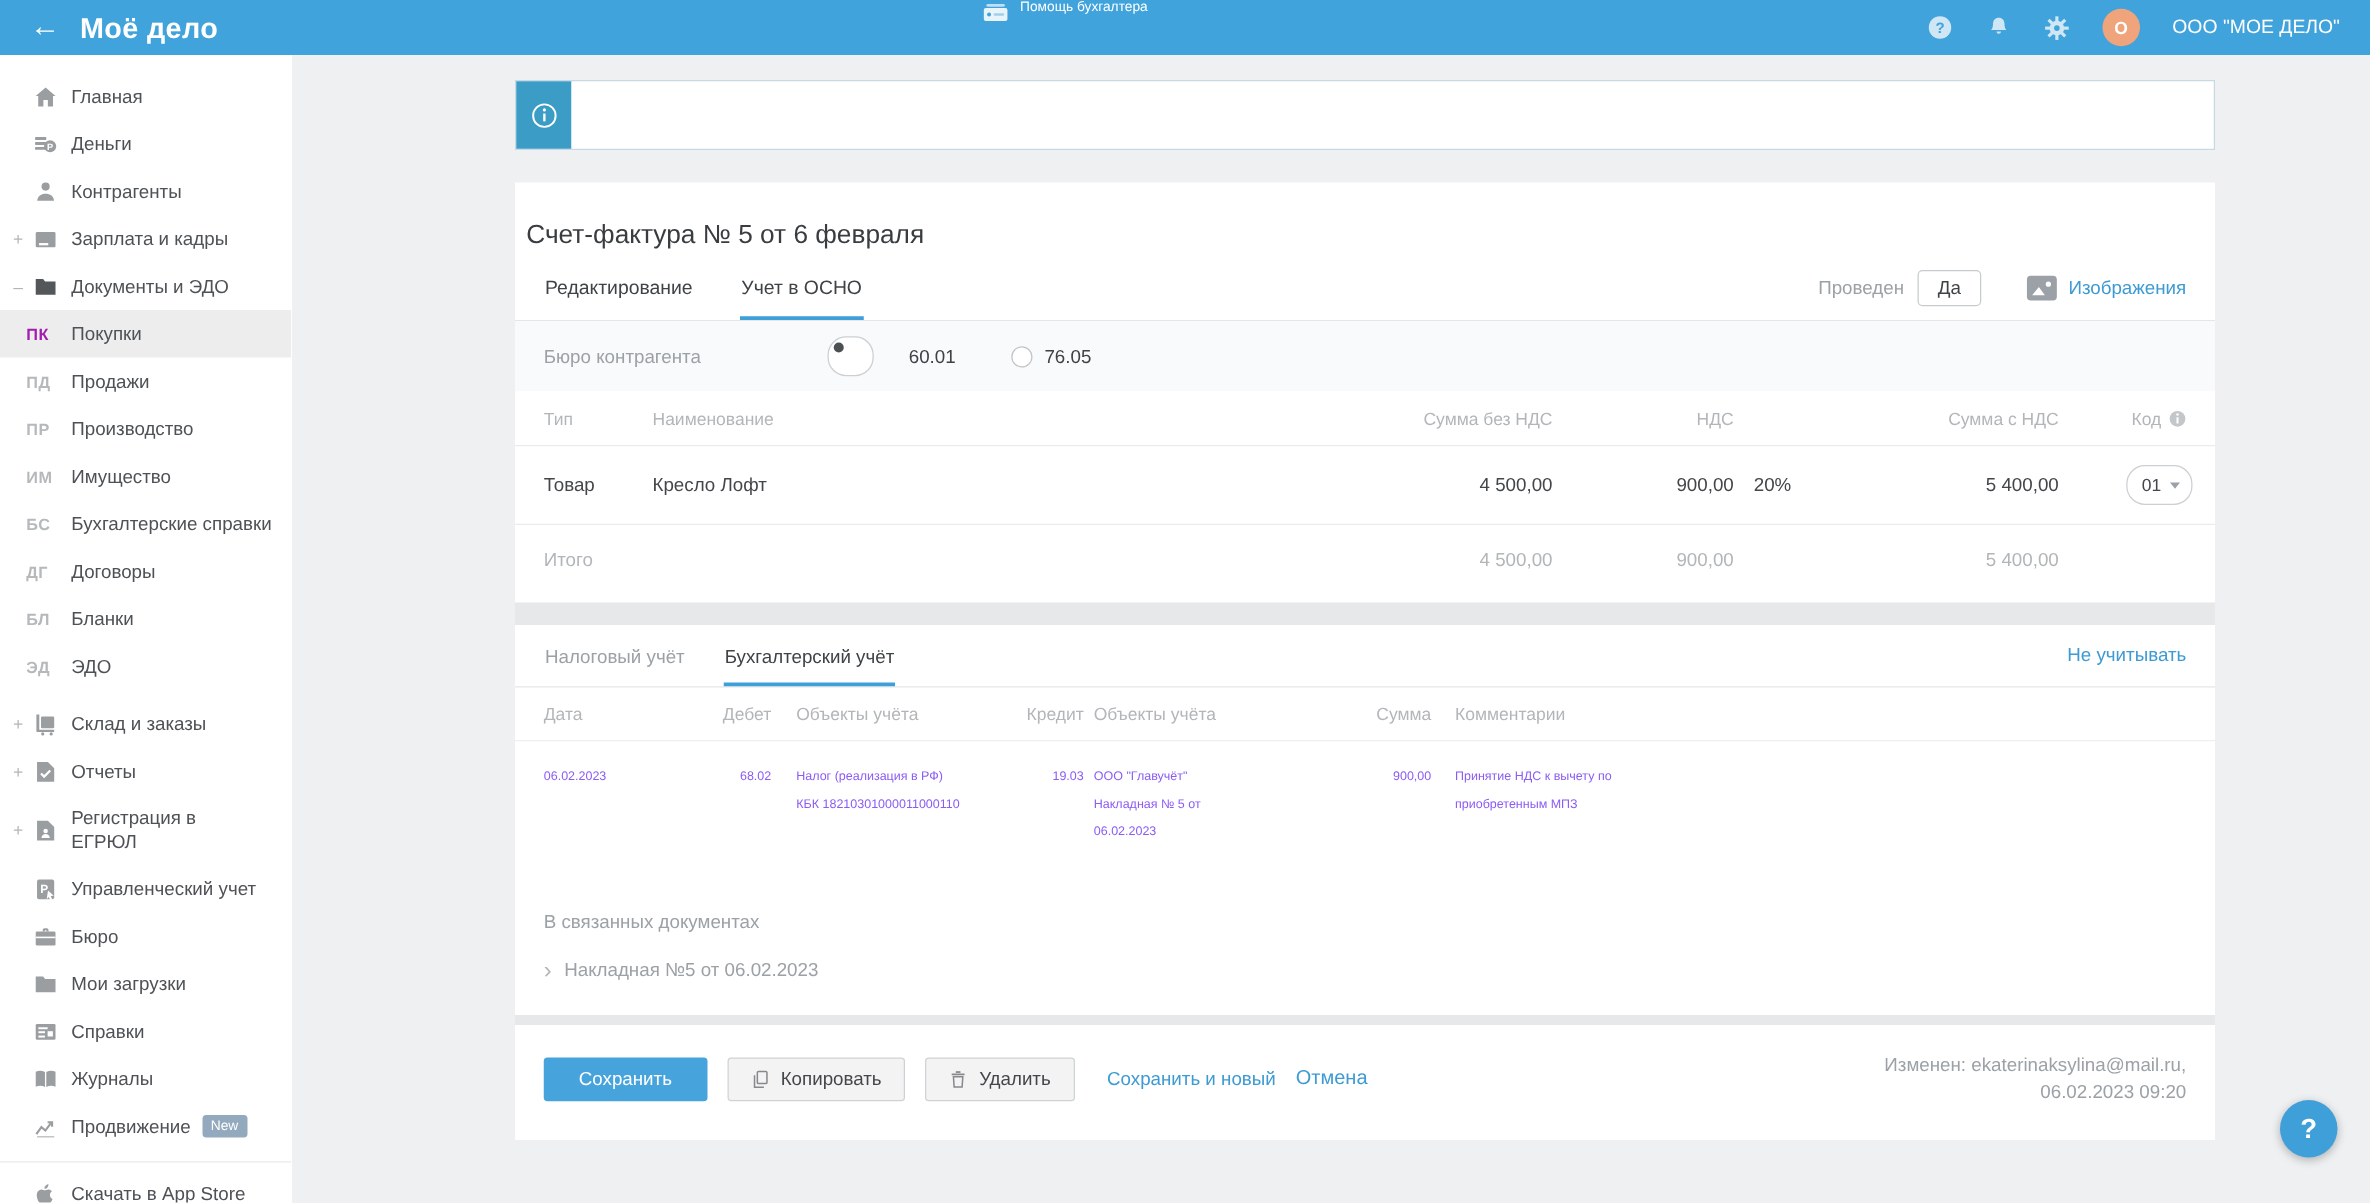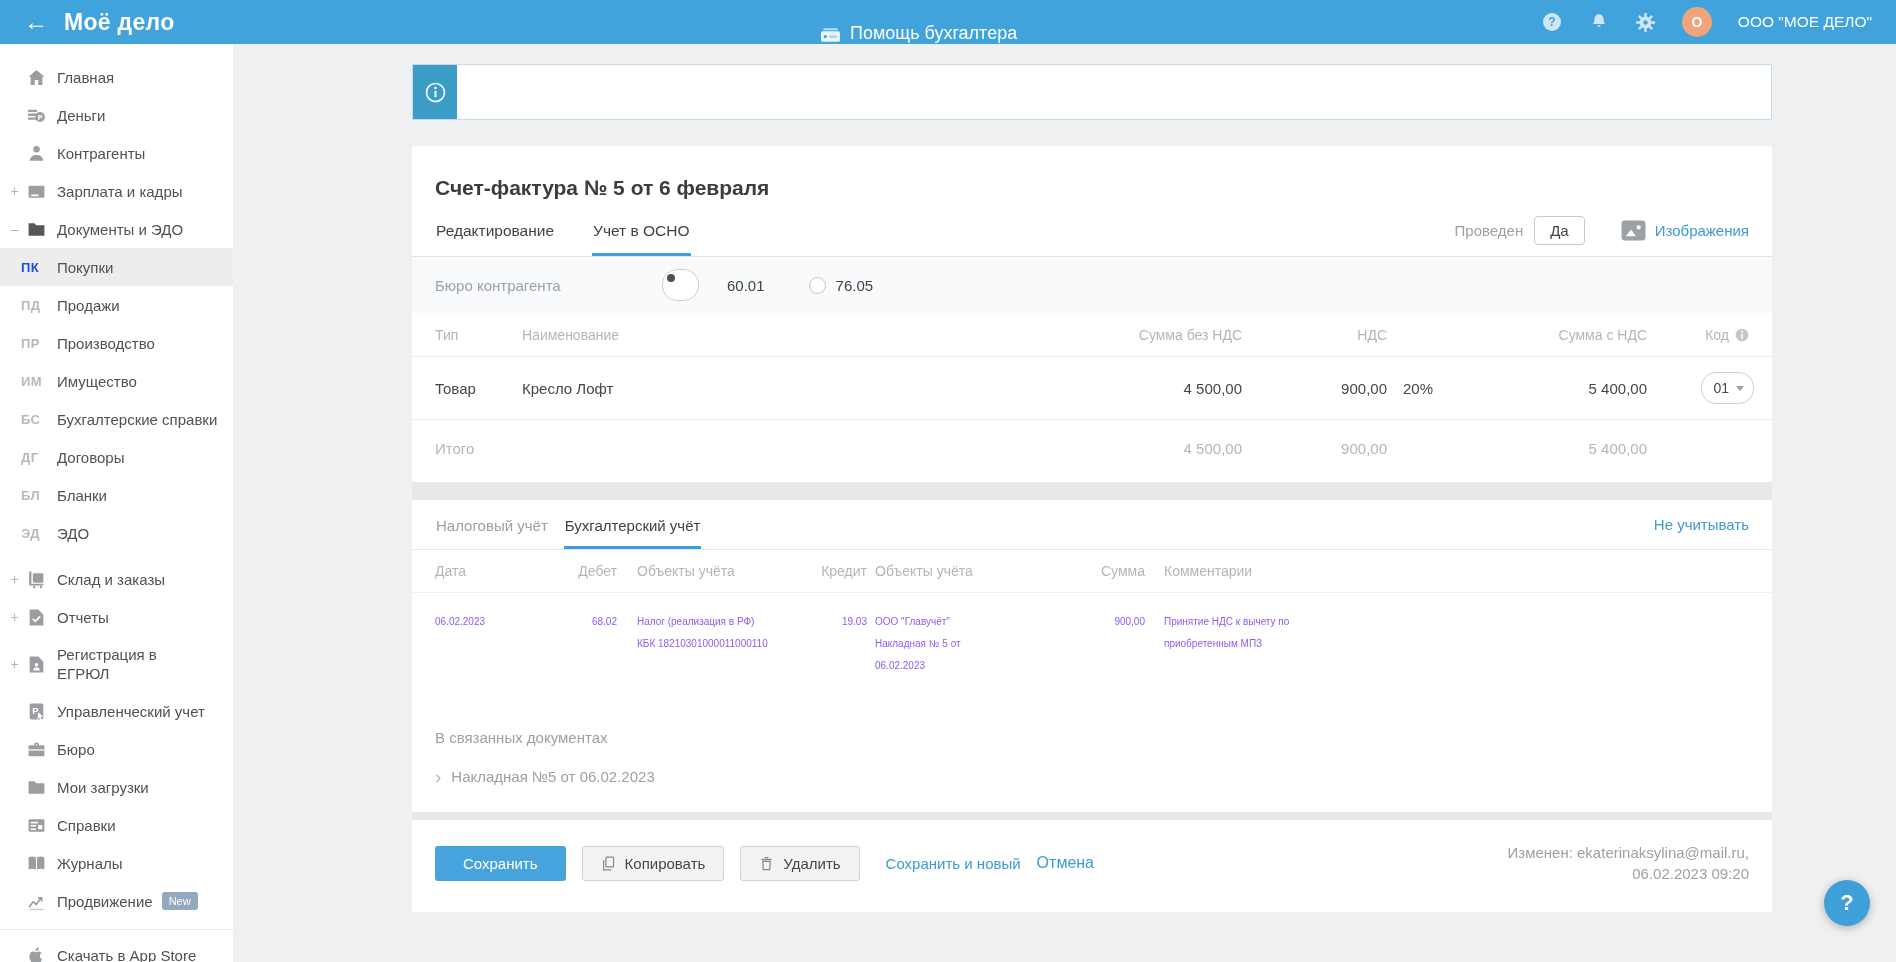--- a/index.html
+++ b/index.html
@@ -5,53 +5,53 @@
   html,body{margin:0;padding:0;width:1896px;height:962px;overflow:hidden;
     font-family:"Liberation Sans",sans-serif;background:#eef0f2;color:#43474a}
   a{text-decoration:none;cursor:pointer}
   .link{color:#3d9ad2}
   
   .topbar{position:fixed;top:0;left:0;right:0;height:44px;background:#41a3dc;z-index:20;
     display:flex;align-items:center}
   .logo-area{display:flex;align-items:center;gap:16px;padding-left:24px}
   .back{color:#fff;font-size:24px;line-height:1;cursor:pointer}
   .logo{color:#fff;font-size:23px;font-weight:600;letter-spacing:.3px;cursor:pointer}
-  .helpcenter{position:absolute;left:820px;top:0;height:44px;display:flex;align-items:flex-end;gap:9px;
-    color:#fff;font-size:18px;cursor:pointer}
+  .helpcenter{position:absolute;left:786px;top:0;height:44px;display:flex;align-items:flex-start;gap:9px;
+    color:#fff;font-size:11px;cursor:pointer}
   .topbar-right{margin-left:auto;display:flex;align-items:center;gap:26px;padding-right:24px}
   .hicon{display:flex;align-items:center;cursor:pointer}
   .avatar{width:30px;height:30px;border-radius:50%;background:#f0a47c;color:#fff;font-size:14px;
     font-weight:bold;display:flex;align-items:center;justify-content:center;cursor:pointer}
   .company{color:#fff;font-size:15.5px;cursor:pointer}
   
   .sidebar{position:fixed;top:44px;left:0;bottom:0;width:233px;background:#fff;z-index:10;overflow:hidden}
   .side-inner{padding-top:14px}
   .s-item{position:relative;height:38px;display:flex;align-items:center;padding-left:27px;
     color:#4e5256;font-size:15px;cursor:pointer}
   .s-item .exp{position:absolute;left:8px;width:13px;text-align:center;color:#b3b6b9;font-size:14px}
   .ico{width:19px;height:19px;margin-right:11px;flex:none;display:flex;align-items:center;justify-content:center}
   .s-item.twoline{height:56px}
   .s-item.twoline .lbl{line-height:19px;width:130px}
   .s-sub{height:38px;display:flex;align-items:center;padding-left:21px;font-size:15px;color:#4e5256;cursor:pointer}
   .s-sub .code{width:27px;margin-right:9px;font-size:13px;font-weight:bold;color:#b6b9bc;letter-spacing:.4px}
   .s-sub.active{background:#ededed}
-  .s-sub.active .code{color:#1d4ed8}
+  .s-sub.active .code{color:#a21caf}
   .grp{margin-top:8px}
   .badge{margin-left:9px;background:#93a9bd;color:#fff;font-size:11px;border-radius:3px;padding:3px 7px}
   .s-div{height:1px;background:#e8eaec;margin-top:9px}
   .s-appstore{margin-top:6px}
   
   .content{position:absolute;top:44px;left:233px;right:0;bottom:0;background:#eef0f2;overflow:hidden}
   .inner{width:1360px;margin-left:179px}
   .banner{margin-top:20px;height:54px;background:#fff;border:1px solid #c6d9e4;display:flex;align-items:stretch}
   .banner-icon{width:44px;background:#3b9cc6;display:flex;align-items:center;justify-content:center;flex:none}
   .banner-text{display:flex;align-items:center;padding-left:25px;font-size:16px;color:#43474a;gap:0}
   .banner-text .link{margin-left:5px}
   .card{margin-top:26px;background:#fff;padding-bottom:1px;margin-bottom:30px}
-  .title{padding:30px 23px 0;font-size:21px;font-weight:bold;color:#3a3d40}
+  .title{padding:30px 9px 0;font-size:21px;font-weight:normal;color:#3a3d40}
   
   .tabs-row{display:flex;justify-content:space-between;align-items:center;padding:0 23px;
     border-bottom:1px solid #e4e6e8;margin-top:4px}
   .tabs{display:flex;gap:37px}
   .tab{padding:18px 1px 13px;font-size:15.5px;color:#3f4346;border-bottom:3px solid transparent;cursor:pointer}
   .tab.active{border-bottom-color:#3f9fd8}
   .tabs-right{display:flex;align-items:center}
   .muted{color:#9ba1a6}
   .posted-lbl{font-size:15px}
   .posted-box{margin-left:11px;border:1px solid #c8cbce;border-radius:4px;background:#fff;padding:5px 15px;
@@ -76,21 +76,21 @@
   .gr .c{height:62px;font-size:15px;color:#43474a}
   .gr{border-bottom:1px solid #e9ebec}
   .gtot .c{height:56px;color:#b3b6b9;font-size:15px}
   .sel{margin-left:auto;margin-right:18px;height:30px;border:1px solid #ccd0d3;border-radius:15px;
     display:flex;align-items:center;gap:7px;padding:0 9px 0 11px;background:#fff;font-size:14px;color:#43474a;cursor:pointer}
   .chev{width:0;height:0;border-left:4px solid transparent;border-right:4px solid transparent;border-top:5px solid #9ba1a6}
   .band{height:18px;background:#e6e8e9;margin-top:6px}
   .band.thin{height:8px;margin-top:0}
   
   .tabs2-row{display:flex;justify-content:space-between;align-items:center;padding:0 23px;border-bottom:1px solid #e4e6e8}
-  .tabs2{display:flex;gap:15px}
+  .tabs2{display:flex;gap:30px}
   .tab2{padding:17px 1px 12px;font-size:15px;border-bottom:3px solid transparent;cursor:pointer;color:#9ba1a6}
   .tab2.active{color:#3f4346;border-bottom-color:#3f9fd8}
   .ignore{font-size:15px}
   
   .at{display:grid;grid-template-columns:145px 60px 200px 50px 140px 138px 1fr}
   .ath{border-bottom:1px solid #edeff0}
   .ath .c{height:42px;display:flex;align-items:center;color:#b3b6b9;font-size:14px}
   .ath .r{justify-content:flex-end}
   .atr .c{padding-top:18px;padding-bottom:28px;font-size:10px;color:#8b5cf6;line-height:22px}
   .at .p1{padding-left:23px}

